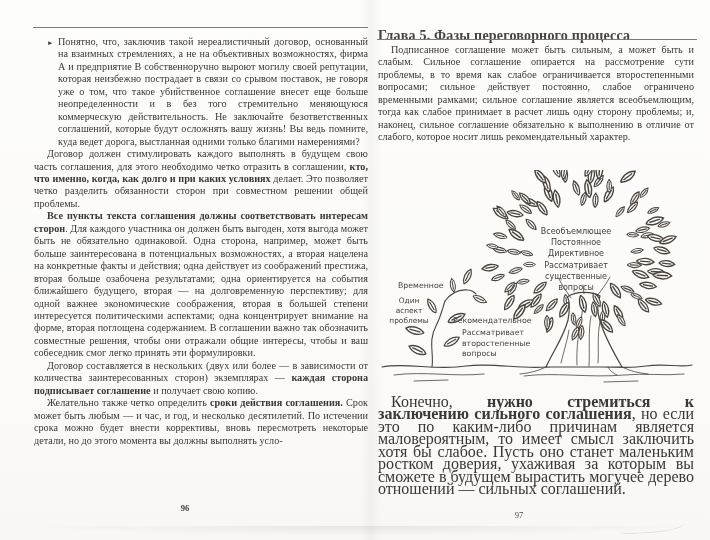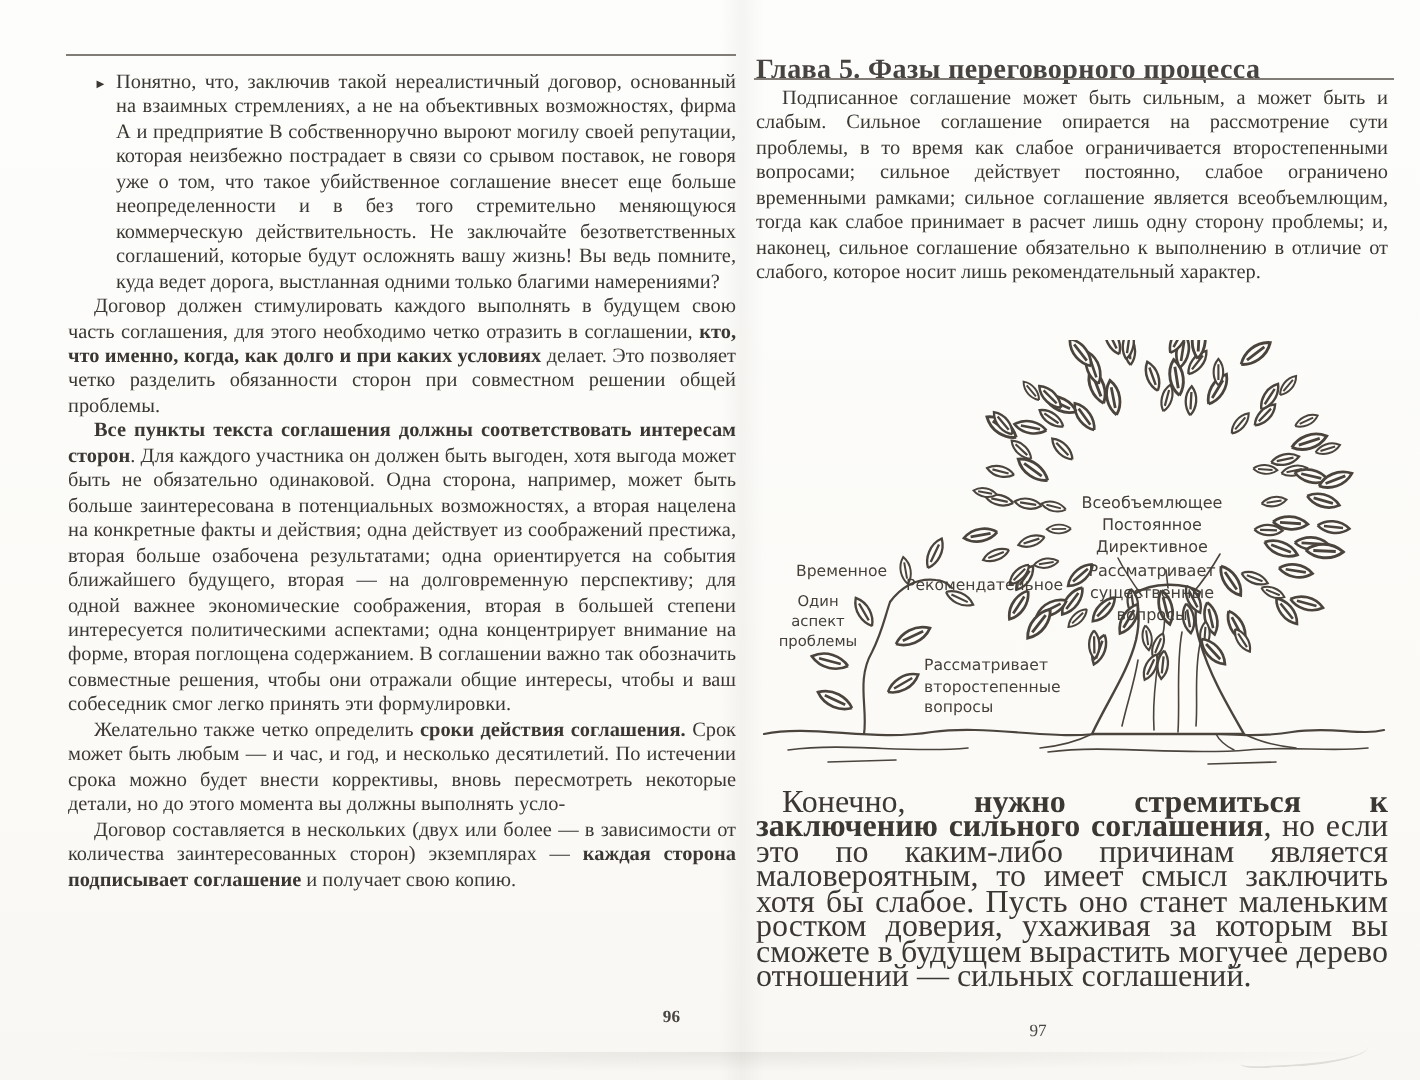--- a/index.html
+++ b/index.html
@@ -22,30 +22,30 @@
   .page.left .header-rule{top:19px;left:3px;right:2px;}
   .page.right .header-rule{top:31px;left:1px;width:320px;}
   .body-col{position:absolute;font-size:10.2px;line-height:12.45px;text-align:justify;}
   .page.left .body-col{top:28px;left:4px;width:334px;}
   .page.right .body-col{top:36px;left:2px;width:316px;}
   .quote{position:relative;margin-left:24px;}
   .quote .bullet{position:absolute;left:-11px;top:1px;font-size:6.5px;color:#3b3733;}
   p.para{margin:0;text-indent:13px;}
   p.para.noindent{text-indent:0;}
   .pagenum{position:absolute;font-size:8.6px;color:#4a4642;}
-  .page.left .pagenum{top:495px;left:0;width:310px;text-align:right;font-weight:bold;}
+  .page.left .pagenum{top:495px;left:0;width:310px;text-align:center;font-weight:bold;}
   .page.right .pagenum{top:502px;left:123px;width:40px;text-align:center;}
   .illustration{position:absolute;top:162px;left:0;width:322px;height:218px;}
   .illustration svg{position:absolute;left:0;top:0;}
   .ill-label{position:absolute;font-family:"DejaVu Sans","Liberation Sans",sans-serif;
     font-size:7.8px;line-height:10.6px;color:#45403a;white-space:pre-line;}
-  .ill-label.crown{left:130px;top:56px;width:140px;text-align:center;font-size:8px;line-height:11.2px;margin-top:20px;}
+  .ill-label.crown{left:130px;top:56px;width:140px;text-align:center;font-size:8px;line-height:11.2px;}
   .ill-label.temporary{left:22px;top:111px;}
   .ill-label.one-aspect{left:8px;top:126px;width:50px;text-align:center;font-size:7.4px;line-height:10px;}
-  .ill-label.recommendation{left:77px;top:118px;}
+  .ill-label.recommendation{left:77px;top:146px;}
   .ill-label.secondary{left:86px;top:158px;}
   .bottom-para{position:absolute;top:388px;left:2px;width:316px;font-size:16px;line-height:12.45px;text-align:justify;}
   svg .ln{fill:none;stroke:#4a443d;stroke-width:1.1;stroke-linecap:round;}
   svg .thin{fill:none;stroke:#4a443d;stroke-width:.8;stroke-linecap:round;}
   svg .trunkfill{fill:#fdfcf9;stroke:#4a443d;stroke-width:1.2;stroke-linejoin:round;}
   svg .leaf{fill:#fdfcf9;stroke:#4a443d;stroke-width:.9;}
   #crown-leaves path{fill:#fdfcf9;stroke:#4a443d;stroke-width:1;}
 </style>
 </head>
 <body>
@@ -54,22 +54,22 @@
   <div class="spine-shadow"></div>
 
   <div class="page left">
     <div class="header-rule"></div>
     <div class="body-col">
       <div class="quote">
         <span class="bullet">►</span><span>Понятно, что, заключив такой нереалистичный договор, основанный на взаимных стремлениях, а не на объективных возможностях, фирма А и предприятие В собственноручно выроют могилу своей репутации, которая неизбежно пострадает в связи со срывом поставок, не говоря уже о том, что такое убийственное соглашение внесет еще больше неопределенности и в без того стремительно меняющуюся коммерческую действительность. Не заключайте безответственных соглашений, которые будут осложнять вашу жизнь! Вы ведь помните, куда ведет дорога, выстланная одними только благими намерениями?</span>
       </div>
       <p class="para"><span>Договор должен стимулировать каждого выполнять в будущем свою часть соглашения, для этого необходимо четко отразить в соглашении, </span><span style="font-weight: bold;">кто, что именно, когда, как долго и при каких условиях</span><span> делает. Это позволяет четко разделить обязанности сторон при совместном решении общей проблемы.</span></p>
       <p class="para"><span style="font-weight: bold;">Все пункты текста соглашения должны соответствовать интересам сторон</span><span>. Для каждого участника он должен быть выгоден, хотя выгода может быть не обязательно одинаковой. Одна сторона, например, может быть больше заинтересована в потенциальных возможностях, а вторая нацелена на конкретные факты и действия; одна действует из соображений престижа, вторая больше озабочена результатами; одна ориентируется на события ближайшего будущего, вторая — на долговременную перспективу; для одной важнее экономические соображения, вторая в большей степени интересуется политическими аспектами; одна концентрирует внимание на форме, вторая поглощена содержанием. В соглашении важно так обозначить совместные решения, чтобы они отражали общие интересы, чтобы и ваш собеседник смог легко принять эти формулировки.</span></p>
+      <p class="para"><span>Договор составляется в нескольких (двух или более — в зависимости от количества заинтересованных сторон) экземплярах — </span><span style="font-weight: bold;">каждая сторона подписывает соглашение</span><span> и получает свою копию.</span></p>
       <p class="para"><span>Желательно также четко определить </span><span style="font-weight: bold;">сроки действия соглашения.</span><span> Срок может быть любым — и час, и год, и несколько десятилетий. По истечении срока можно будет внести коррективы, вновь пересмотреть некоторые детали, но до этого момента вы должны выполнять усло-</span></p>
-      <p class="para"><span>Договор составляется в нескольких (двух или более — в зависимости от количества заинтересованных сторон) экземплярах — </span><span style="font-weight: bold;">каждая сторона подписывает соглашение</span><span> и получает свою копию.</span></p>
     </div>
     <div class="pagenum">96</div>
   </div>
 
   <div class="page right">
     <div class="running-header">Глава 5. Фазы переговорного процесса</div>
     <div class="header-rule"></div>
     <div class="body-col">
       <p class="para"><span>Подписанное соглашение может быть сильным, а может быть и слабым. Сильное соглашение опирается на рассмотрение сути проблемы, в то время как слабое ограничивается второстепенными вопросами; сильное действует постоянно, слабое ограничено временными рамками; сильное соглашение является всеобъемлющим, тогда как слабое принимает в расчет лишь одну сторону проблемы; и, наконец, сильное соглашение обязательно к выполнению в отличие от слабого, которое носит лишь рекомендательный характер.</span></p>
     </div>

